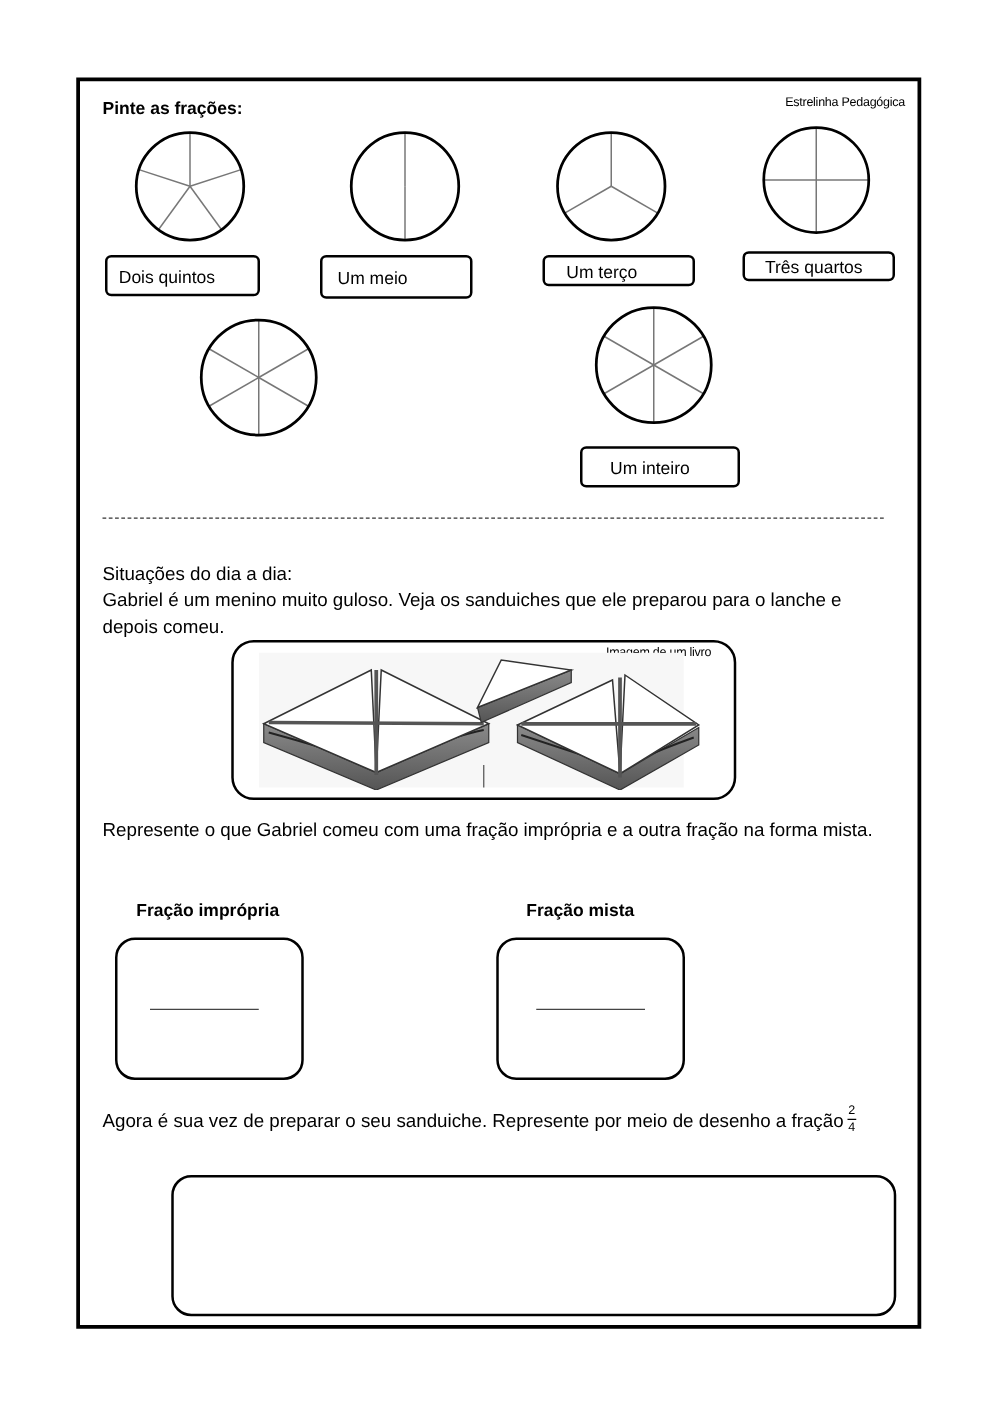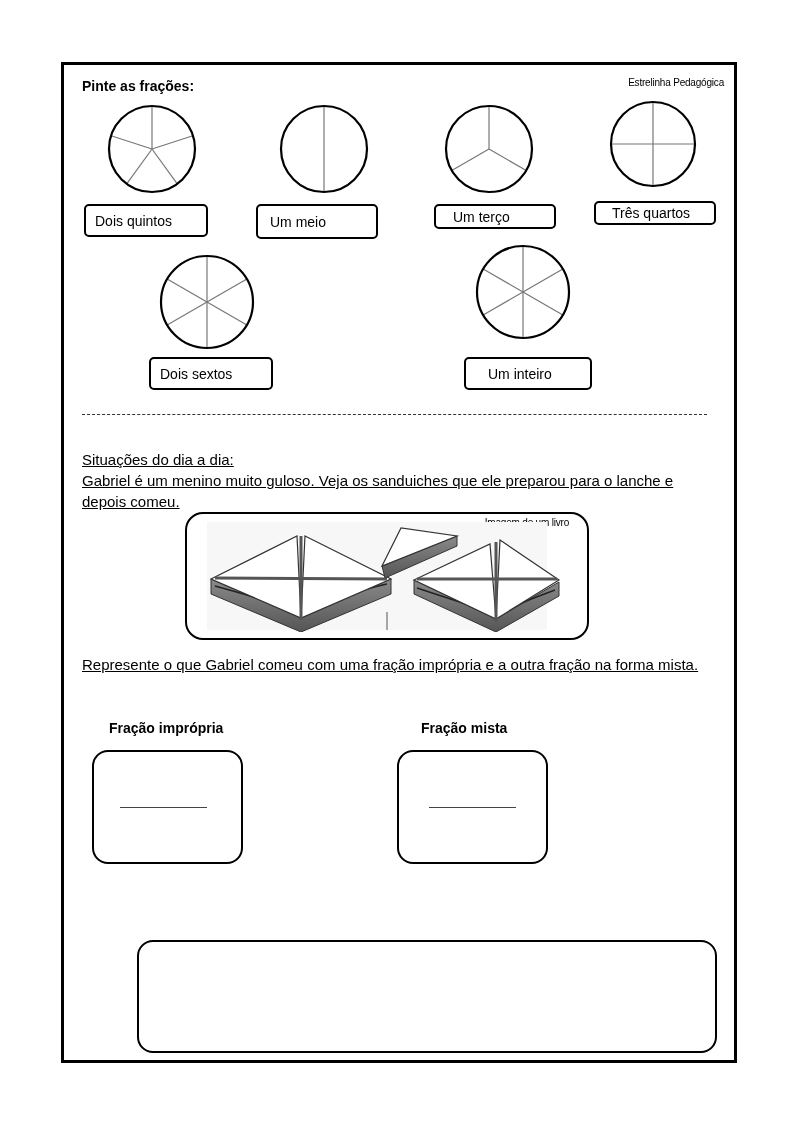--- a/index.html
+++ b/index.html
@@ -9,21 +9,21 @@
              border: 3px solid #000; box-sizing: content-box; }
     .abs { position: absolute; }
     .txt { font-size: 14px; line-height: 20px; white-space: nowrap; font-weight: bold; }
     .credit { font-size: 10px; letter-spacing: -0.2px; }
     .label-box { position: absolute; border: 2.5px solid #000; border-radius: 5px;
                  box-sizing: border-box; font-size: 14px; display: flex; align-items: center; }
     .label-box span { padding-left: 9px; }
     .circle { position: absolute; }
     .dash { position: absolute; left: 18px; top: 349px; width: 625px; height: 0;
             border-top: 1.3px dashed #333; }
-    .para { position: absolute; left: 18px; width: 626px; font-size: 15px; line-height: 21px; text-decoration: underline; }
+    .para { position: absolute; left: 18px; width: 626px; font-size: 15px; line-height: 21px; }
     .justify { text-align: justify; text-align-last: left; }
     .img-frame { position: absolute; left: 121px; top: 447px; width: 404px; height: 128px;
                  border: 2.5px solid #000; border-radius: 18px; box-sizing: border-box; }
     .answer-box { position: absolute; border: 2.5px solid #000; border-radius: 16px; box-sizing: border-box; }
     .answer-line { position: absolute; height: 0; border-top: 1.3px solid #444; }
     .frac { display: inline-flex; flex-direction: column; align-items: center; vertical-align: middle;
             font-size: 10px; line-height: 11px; margin-left: 3px; position: relative; top: -2px; }
     .frac .bar { width: 7px; border-top: 1px solid #000; margin: 1px 0; }
   </style>
 </head>
@@ -98,23 +98,20 @@
         <line x1="48" y1="48" x2="48" y2="2" stroke="#777" stroke-width="1.2"></line>
         <line x1="48" y1="48" x2="87.83716857408417" y2="25" stroke="#777" stroke-width="1.2"></line>
         <line x1="48" y1="48" x2="87.83716857408419" y2="71" stroke="#777" stroke-width="1.2"></line>
         <line x1="48" y1="48" x2="48" y2="94" stroke="#777" stroke-width="1.2"></line>
         <line x1="48" y1="48" x2="8.162831425915833" y2="71.00000000000001" stroke="#777" stroke-width="1.2"></line>
         <line x1="48" y1="48" x2="8.162831425915826" y2="24.999999999999996" stroke="#777" stroke-width="1.2"></line>
         <circle cx="48" cy="48" r="46" fill="none" stroke="#000" stroke-width="2.2"></circle>
       </g>
   </svg>
 
-  <div class="label-box" style="left:85px; top:292px; width:124px; height:33px;">
-    <span>Dois sextos</span>
-  </div>
   <div class="label-box" style="left:400px; top:292px; width:128px; height:33px;">
     <span style="padding-left:22px">Um inteiro</span>
   </div>
 
   <div class="dash"></div>
 
   <div class="para" style="top:384px;">Situações do dia a dia:</div>
   <div class="para" style="top:405px;">Gabriel é um menino muito guloso. Veja os sanduiches que ele preparou para o lanche e depois comeu.</div>
 
   <div class="img-frame">
@@ -159,16 +156,23 @@
   <div class="abs txt" style="left:45px; top:653px;">Fração imprópria</div>
   <div class="abs txt" style="left:357px; top:653px;">Fração mista</div>
 
   <div class="answer-box" style="left:28px; top:685px; width:151px; height:114px;">
     <div class="answer-line" style="left:26px; top:55px; width:87px;"></div>
   </div>
   <div class="answer-box" style="left:333px; top:685px; width:151px; height:114px;">
     <div class="answer-line" style="left:30px; top:55px; width:87px;"></div>
   </div>
 
+  <div class="para" style="top:820px;">
+    <span>Agora é sua vez de preparar o seu sanduiche. Represente por meio de desenho a fração</span><span class="frac">
+        <span>2</span>
+        <span class="bar"></span>
+        <span>4</span>
+      </span>
+  </div>
 
   <div class="answer-box" style="left:73px; top:875px; width:580px; height:113px;"></div>
 
 </div>
 
 </body></html>

